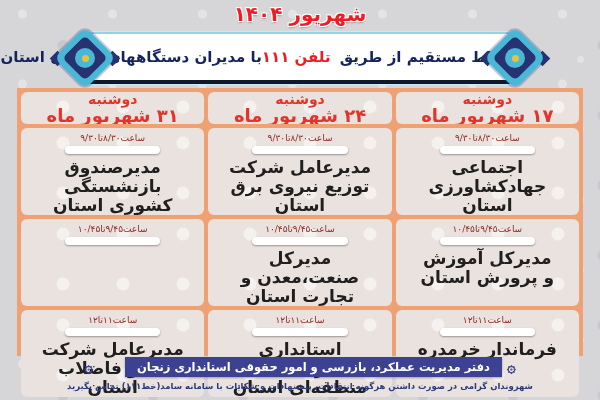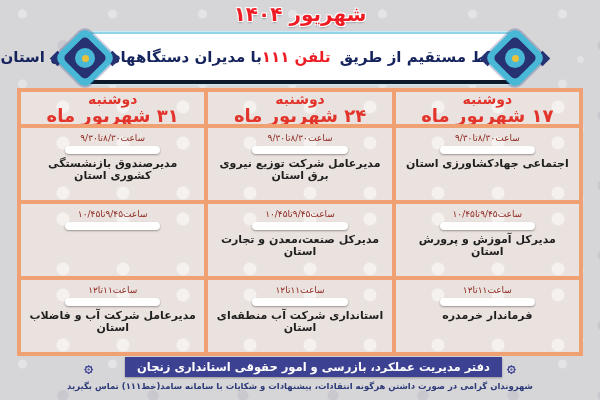--- a/index.html
+++ b/index.html
@@ -55,32 +55,32 @@
     background:#efa173;
     display:grid; grid-template-columns:repeat(3,1fr);
     gap:4px; padding:4px; direction:rtl;
   }
   .col{ display:grid; grid-template-rows:32px 1fr 1fr 1fr; gap:4px; }
   .cell{
     background:#e9e2de;
     background-image:radial-gradient(circle at 70% 30%, rgba(255,255,255,0.5) 0 6px, rgba(255,255,255,0) 7px);
     background-size:60px 50px;
     display:flex; flex-direction:column; align-items:center; justify-content:center;
-    text-align:center; overflow:hidden;
+    text-align:center; overflow:hidden;border-radius:6px;
   }
   .cell.head{ line-height:1.05; padding-top:2px; }
   .day{ font-size:14px; font-weight:bold; color:#e3342c; }
   .date{ font-size:18px; font-weight:bold; color:#e3342c; }
   .cell.slot{ justify-content:flex-start; padding-top:5px; }
   .time{ font-size:9px; font-weight:normal; color:#8f2a22; letter-spacing:0.5px; }
   .bar{
     width:52%; height:8px; background:#ffffff; border-radius:4px;
     margin:3px 0 4px 0; box-shadow:0 1px 2px rgba(0,0,0,0.35);
   }
-  .role{ font-size:11px; font-weight:bold; color:#1f1f1f; line-height:1.12; padding:0 6px; }
+  .role{ font-size:17px; font-weight:bold; color:#1f1f1f; line-height:1.12; padding:0 20px; }
 
   
   .footer-row{
     position:absolute; top:357px; left:0; right:0;
     display:flex; align-items:center; justify-content:center; gap:5px;
   }
   .footer-orn{ color:#3d4191; font-size:15px; font-weight:bold; line-height:1; }
   .footer-band{
     background:#3d4191; color:#ffffff;
     font-size:11.5px; font-weight:bold;

